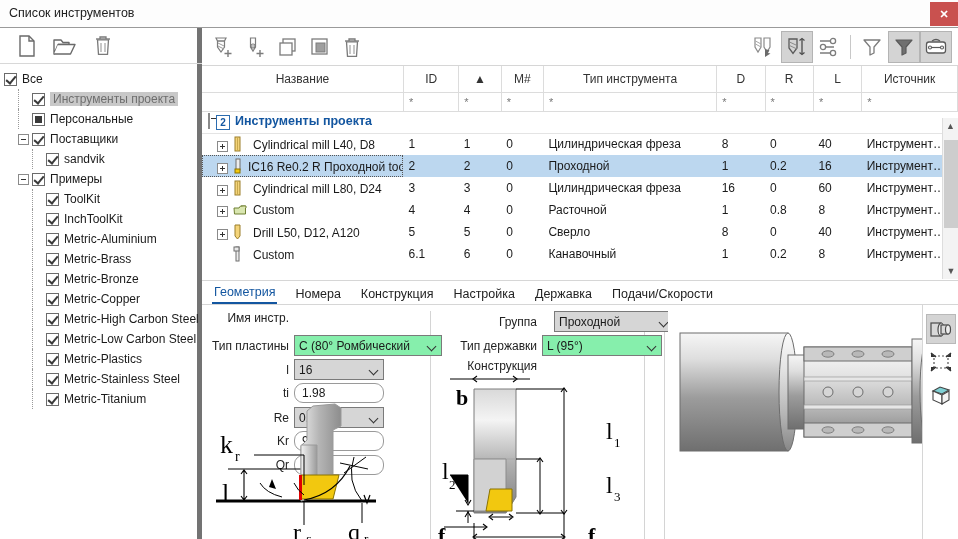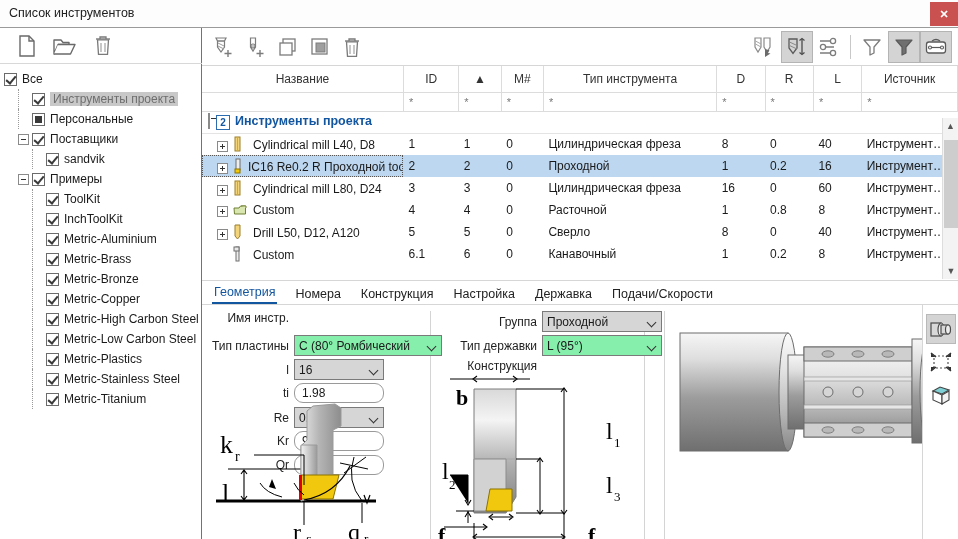--- a/index.html
+++ b/index.html
@@ -24,21 +24,21 @@
   }
   .close-btn{
     position:absolute; right:0px; top:2px; width:28px; height:24px;
     background:#c9514f; color:#fff; font-size:11px; font-weight:bold;
     display:flex; align-items:center; justify-content:center; cursor:pointer;
   }
 
   
   .leftpane{
     position:absolute; left:0; top:28px; width:202px; height:511px;
-    background:#ffffff; border-right:1px solid #737373;
+    background:#ffffff; border-right:5px solid #737373;
   }
   .left-toolbar{
     position:absolute; left:0; top:0; width:202px; height:36px;
     border-bottom:1px solid #d8d8d8; display:flex; align-items:center; padding-left:8px;
   }
   .lt-btn{ width:38px; height:30px; display:flex; align-items:center; justify-content:center; cursor:pointer;}
   .tree{ position:absolute; left:0; top:37px; width:202px; bottom:0; overflow:hidden; padding-top:4px;}
   .tnode{ height:20px; display:flex; align-items:center; font-size:12px; white-space:nowrap;}
   .tnode .lbl{ margin-left:5px; }
   .tnode.sel .lbl{ background:#c8c8c8; color:#6e6e6e; padding:0 3px;}
@@ -591,21 +591,21 @@
     <div class="fldrow" style="left:6px; top:126px;">
       <div class="flabel" style="width:86px;">Kr</div>
       <div class="finput rounded" style="width:90px;">95</div>
     </div>
 
     <div class="fldrow" style="left:6px; top:150px;">
       <div class="flabel" style="width:86px;">Qr</div>
       <div class="finput rounded" style="width:90px;">5</div>
     </div>
 
-    <div class="fldrow" style="left:240px; top:6px;">
+    <div class="fldrow" style="left:240px; top:6px;gap:12px;">
       <div class="flabel" style="width:100px;">Группа</div>
       <div class="fselect gray" style="width:120px;">Проходной</div>
     </div>
     <div class="fldrow" style="left:240px; top:30px;">
       <div class="flabel" style="width:100px;">Тип державки</div>
       <div class="fselect" style="width:120px;">L (95°)</div>
     </div>
     <div class="fldrow" style="left:240px; top:54px;">
       <div class="flabel" style="width:100px;">Конструкция</div>
     </div>

